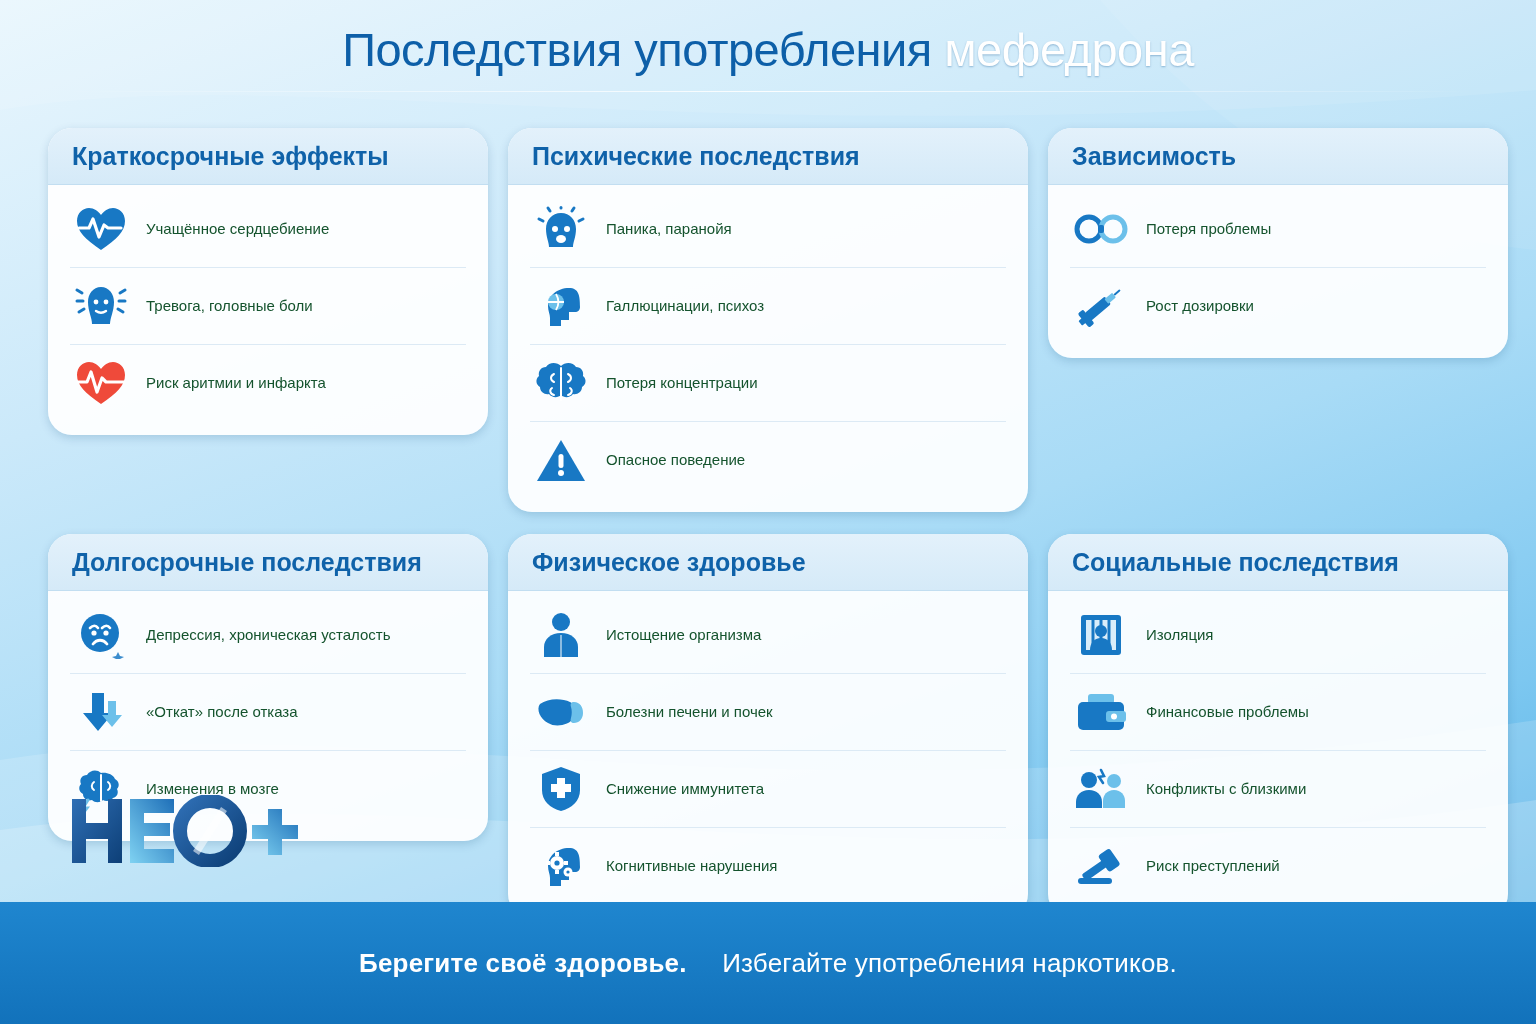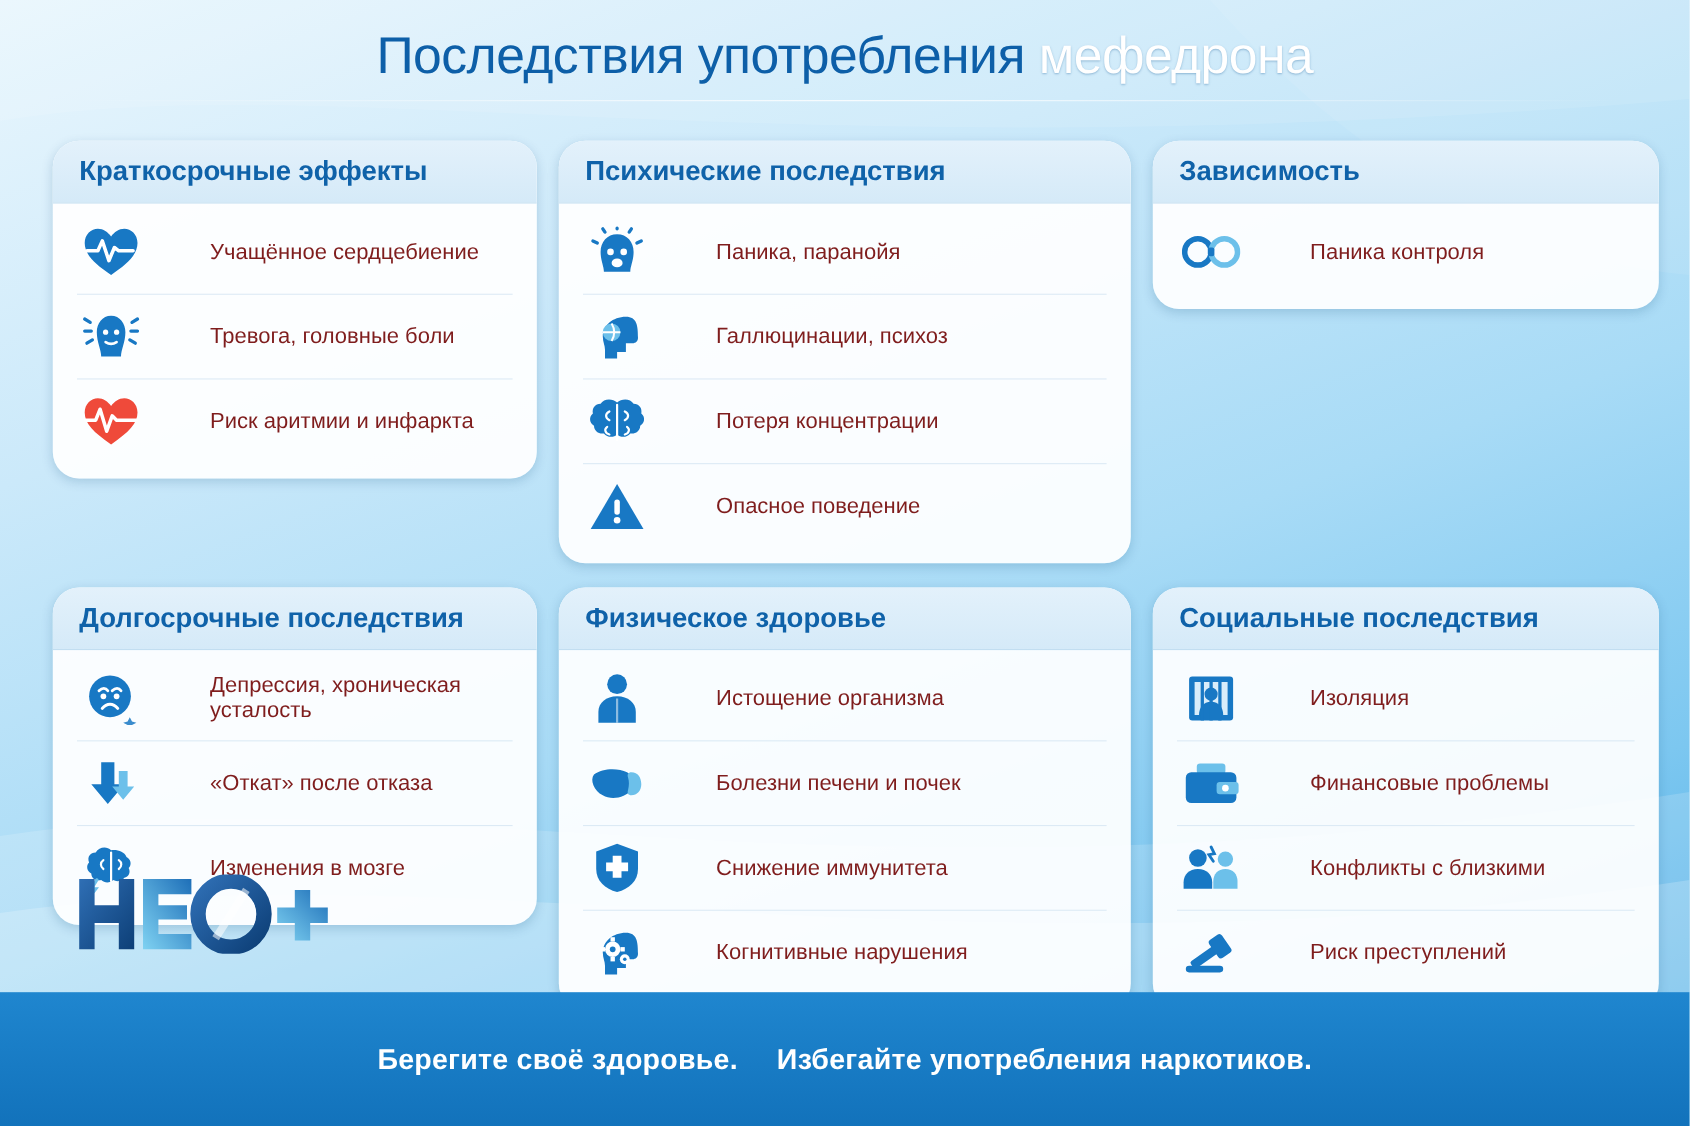--- a/index.html
+++ b/index.html
@@ -20,21 +20,21 @@
 
   .footer-band {
     position: absolute; left: 0; bottom: 0; width: 100%; height: 122px;
     background: linear-gradient(180deg, #1f86cf 0%, #1272bb 100%);
     display: flex; align-items: center; justify-content: center;
   }
   .footer-text {
     color: #ffffff; font-size: 26px; letter-spacing: .2px;
   }
   .footer-text b { font-weight: bold; }
-  .footer-text span { font-weight: bold; margin-left: 28px; }
+  .footer-text span { font-weight: normal; margin-left: 28px; }
 
   header {
     position: absolute; top: 22px; left: 0; width: 100%;
     text-align: center;
   }
   .title {
     font-size: 47px; font-weight: normal; color: #0d5fa8; letter-spacing: -0.5px;
   }
   .title .accent { color: #ffffff; text-shadow: 0 1px 2px rgba(11,80,140,.35); }
   .title-rule {
@@ -73,21 +73,21 @@
     border-bottom: 1px solid #dceaf5;
     min-height: 64px;
   }
   .row:last-child { border-bottom: none; }
   .icon {
     width: 58px; height: 52px; flex: 0 0 58px;
     display: flex; align-items: center; justify-content: center;
   }
   .icon svg { display: block; }
   .row-label {
-    font-size: 20px; color: #7f1d1d; line-height: 1.15; margin-left: 45px;
+    font-size: 15px; color: #14532d; line-height: 1.15;
   }
 
   
   .logo {
     position: absolute; left: 70px; top: 795px;
     width: 280px; height: 70px;
   }
   .logo svg { display: block; }
 </style>
 </head>
@@ -209,21 +209,35 @@
     </div>
     <div class="card-body">
       <div class="row">
         <span class="icon">
           <svg width="54" height="44" viewBox="0 0 54 44">
               <circle cx="15" cy="22" r="12" fill="none" stroke="#1878c4" stroke-width="5"></circle>
               <circle cx="39" cy="22" r="12" fill="none" stroke="#6cc0ea" stroke-width="5"></circle>
               <rect x="24" y="18" width="6" height="8" rx="2" fill="#1878c4"></rect>
             </svg>
         </span>
-        <span class="row-label">Паника контроля</span>
+        <span class="row-label">Потеря проблемы</span>
+      </div>
+      <div class="row">
+        <span class="icon">
+          <svg width="54" height="46" viewBox="0 0 54 46">
+              <g transform="rotate(-40 27 23)">
+                <rect x="10" y="18" width="26" height="10" rx="2" fill="#1878c4"></rect>
+                <rect x="34" y="20" width="10" height="6" rx="1" fill="#6cc0ea"></rect>
+                <rect x="44" y="22" width="8" height="2" rx="1" fill="#1878c4"></rect>
+                <rect x="4" y="14" width="7" height="18" rx="2" fill="#1878c4"></rect>
+                <rect x="0" y="20" width="6" height="6" rx="1" fill="#1878c4"></rect>
+              </g>
+            </svg>
+        </span>
+        <span class="row-label">Рост дозировки</span>
       </div>
     </div>
   </section>
 
   <section class="card">
     <div class="card-head">
       <div class="card-title">Долгосрочные последствия</div>
     </div>
     <div class="card-body">
       <div class="row">

